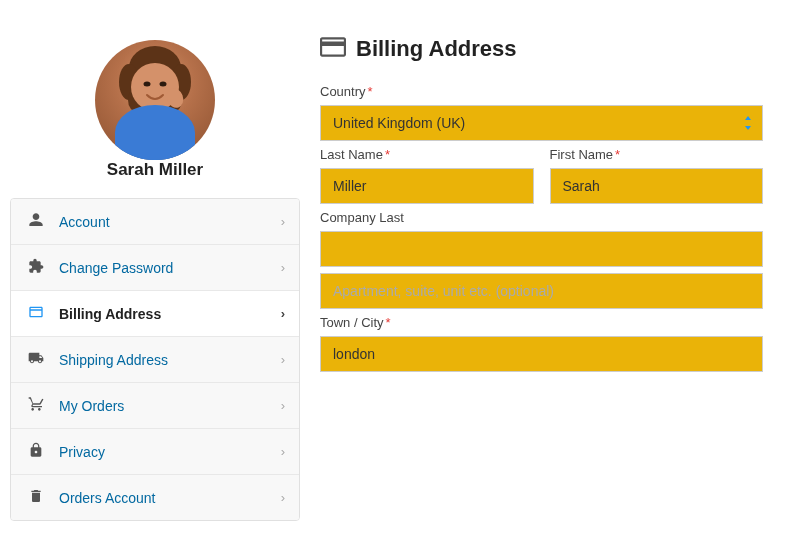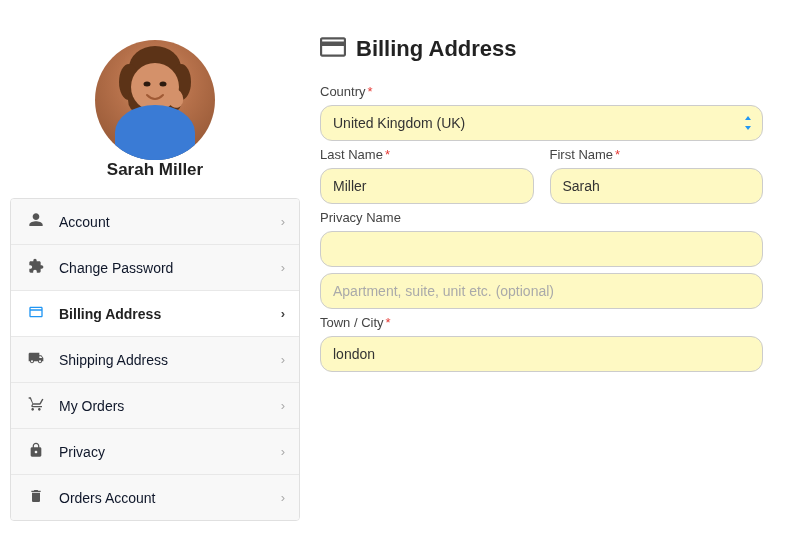--- a/index.html
+++ b/index.html
@@ -58,21 +58,21 @@
       font-size: 15px;
       color: #555;
       flex-shrink: 0;
     }
     .nav-item.active .nav-icon {
       color: #2196f3;
     }
     .nav-label {
       flex: 1;
       font-size: 14px;
-      color: #0f172a;
+      color: #0369a1;
     }
     .nav-item.active .nav-label {
       color: #222;
       font-weight: 700;
     }
     .nav-chevron {
       color: #aaa;
       font-size: 13px;
     }
     .nav-item.active .nav-chevron {
@@ -116,24 +116,24 @@
       display: flex;
       gap: 16px;
     }
     .form-row .form-group {
       flex: 1;
     }
     .form-control {
       width: 100%;
       padding: 9px 12px;
       border: 1px solid #ccc;
-      border-radius: 12px;
+      border-radius: 0;
       font-size: 14px;
       color: #333;
-      background: #fef9c3;
+      background: #eab308;
       outline: none;
     }
     .form-control::placeholder {
       color: #aaa;
     }
     select.form-control {
       appearance: none;
       -webkit-appearance: none;
       background-image: none;
       cursor: pointer;
@@ -341,21 +341,21 @@
       </div>
       <div class="form-group">
         <label class="form-label">
           <span>First Name</span><span class="required-star">*</span>
         </label>
         <input type="text" class="form-control" value="Sarah" style="">
       </div>
     </div>
 
     <div class="form-group">
-      <label class="form-label">Privacy Name</label>
+      <label class="form-label">Company Last</label>
       <input type="text" class="form-control" value="" style="">
     </div>
 
 
     <div class="form-group">
       <input type="text" class="form-control" placeholder="Apartment, suite, unit etc. (optional)" style="">
     </div>
 
     <div class="form-group">
       <label class="form-label">

